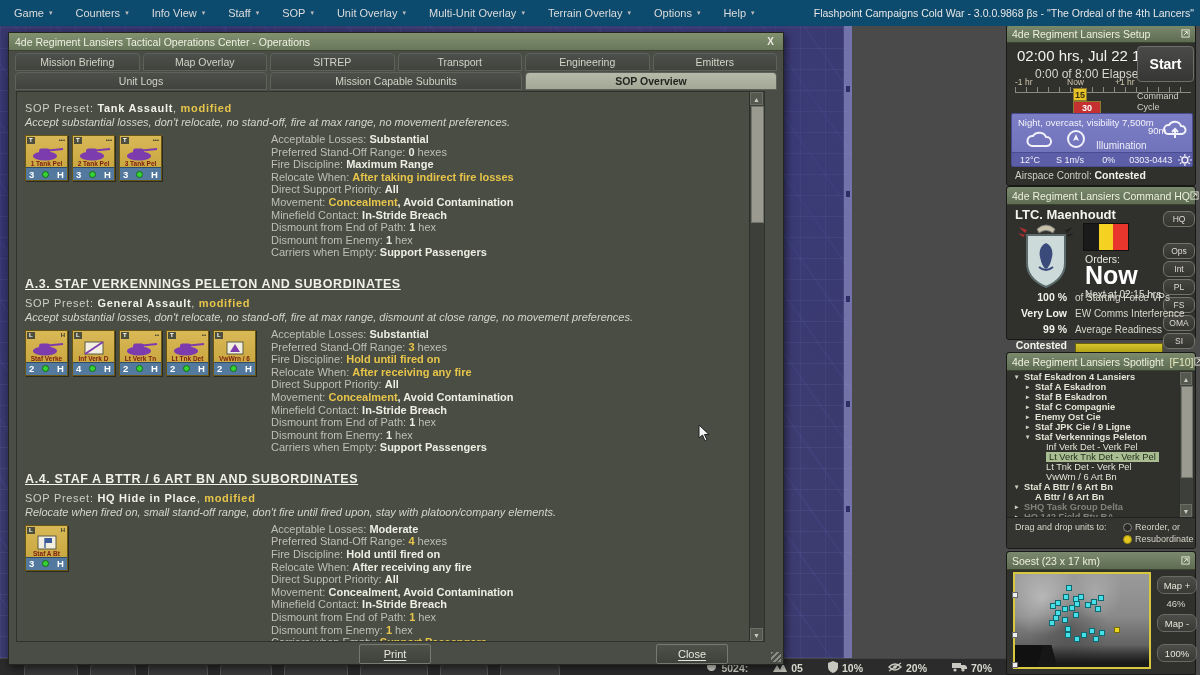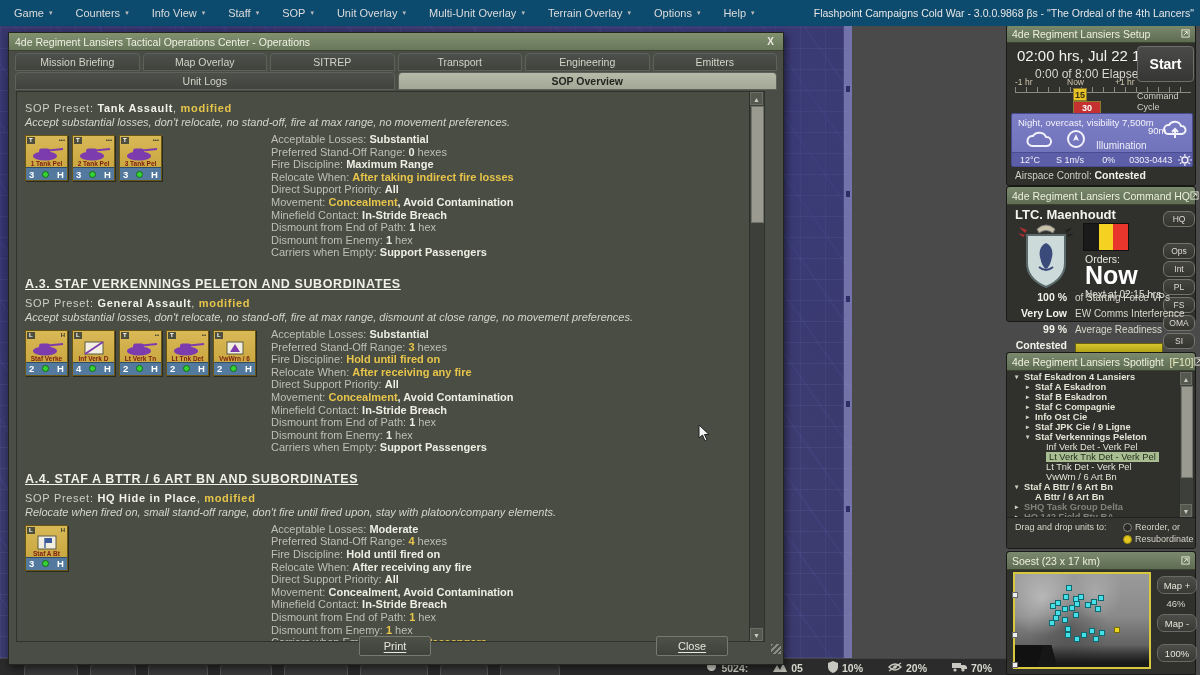--- a/index.html
+++ b/index.html
@@ -81,21 +81,21 @@
          align-items:center;justify-content:center;}
   .c-name{position:absolute;bottom:13px;left:0;right:0;text-align:center;
           font-size:6.5px;font-weight:bold;color:#7c1d10;white-space:nowrap;overflow:hidden;}
   .c-strip{position:absolute;left:0;right:0;bottom:0;height:12px;background:#53799f;
            border-top:1px solid #2f4c6b;display:flex;align-items:center;
            justify-content:space-between;padding:0 3px;}
   .c-num,.c-h{color:#fff;font-size:9.5px;font-weight:bold;}
   .c-dot{width:5px;height:5px;border-radius:50%;background:#35d435;border:1px solid #156a15;}
 
   
-  #dlg-buttons{position:absolute;left:0;right:0;bottom:8px;height:22px;padding-left:36px;}
+  #dlg-buttons{position:absolute;left:0;right:0;bottom:0;height:22px;padding-left:36px;}
   .dlg-btn{position:absolute;top:2px;width:70px;height:18px;background:linear-gradient(#4e5148,#3f423b);
            border:1px solid #76796f;border-radius:2px;color:#e8e8dc;font-size:11px;
            display:flex;align-items:center;justify-content:center;cursor:default;}
   .dlg-btn span{text-decoration:underline;text-underline-offset:2px;}
   #grip{position:absolute;right:2px;bottom:2px;width:10px;height:10px;
         background:repeating-linear-gradient(135deg,#8a8a80 0 2px,transparent 2px 4px);}
 
   
   .panel{position:absolute;left:1006px;width:190px;background:#30302d;border:1px solid #191917;
          border-radius:3px;z-index:5;box-sizing:border-box;}
@@ -278,20 +278,23 @@
         <div class="tab">
           <span>Engineering</span>
         </div>
         <div class="tab">
           <span>Emitters</span>
         </div>
       </div>
     <div id="tabrow2" class="tabrow">
         <div class="tab">
           <span>Unit Logs</span>
+        </div>
+        <div class="tab">
+          <span>Mission Capable Subunits</span>
         </div>
         <div class="tab active">
           <span>SOP Overview</span>
         </div>
       </div>
 
     <div id="dlg-content">
       <div id="sop-scroll">
           <div class="sop-preset"><span>SOP Preset: </span><span class="pname">Tank Assault</span><span>, </span><span class="pmod">modified</span></div>
           <div class="sop-desc">Accept substantial losses, don't relocate, no stand-off, fire at max range, no movement preferences.</div>
@@ -571,21 +574,21 @@
             <path d="M7 0 v2 M7 10 v2 M0 6 h2 M12 6 h2 M2 2 l1.5 1.5 M10.5 8.5 L12 10 M12 2 l-1.5 1.5 M3.5 8.5 L2 10" stroke="#f2f2fa" stroke-width="1.2"></path>
           </svg>
       </div>
     </div>
     <div id="airspace">
       <span>Airspace Control:</span>
       <b>Contested</b>
     </div>
   </div>
 
-  <div class="panel" style="top:186px;height:136px;">
+  <div class="panel" style="top:186px;height:154px;">
     <div class="p-header">
       <span class="p-title">4de Regiment Lansiers Command HQ</span>
       <svg class="p-flip" viewBox="0 0 10 10">
           <rect x="1" y="1" width="8" height="8" fill="none" stroke="#e8ecd8"></rect>
           <path d="M3 7 L7 3 M7 3 h-3 M7 3 v3" stroke="#e8ecd8" fill="none"></path>
         </svg>
     </div>
     <div id="hq-name">LTC. Maenhoudt</div>
     <svg id="hq-shield" width="58" height="66" viewBox="0 0 58 66">
       <path d="M8 10 L2 4 L10 7 Z M6 14 L1 10 L8 12 Z" fill="#b23030"></path>
@@ -640,21 +643,21 @@
         <div class="tree-row lvl1" style="padding-left: 17px;">
           <span class="arr">▸</span>
           <span class="t-label">Staf B Eskadron</span>
         </div>
         <div class="tree-row lvl1" style="padding-left: 17px;">
           <span class="arr">▸</span>
           <span class="t-label">Staf C Compagnie</span>
         </div>
         <div class="tree-row lvl1" style="padding-left: 17px;">
           <span class="arr">▸</span>
-          <span class="t-label">Info Ost Cie</span>
+          <span class="t-label">Enemy Ost Cie</span>
         </div>
         <div class="tree-row lvl1" style="padding-left: 17px;">
           <span class="arr">▸</span>
           <span class="t-label">Staf JPK Cie / 9 Ligne</span>
         </div>
         <div class="tree-row lvl1" style="padding-left: 17px;">
           <span class="arr">▾</span>
           <span class="t-label">Staf Verkennings Peleton</span>
         </div>
         <div class="tree-row lvl2" style="padding-left: 28px;">

